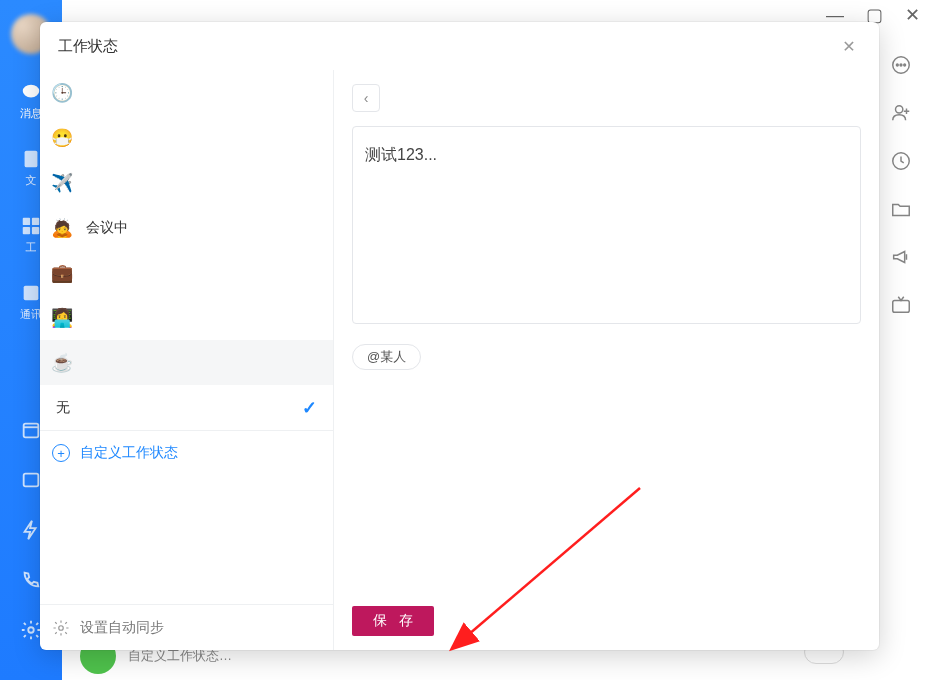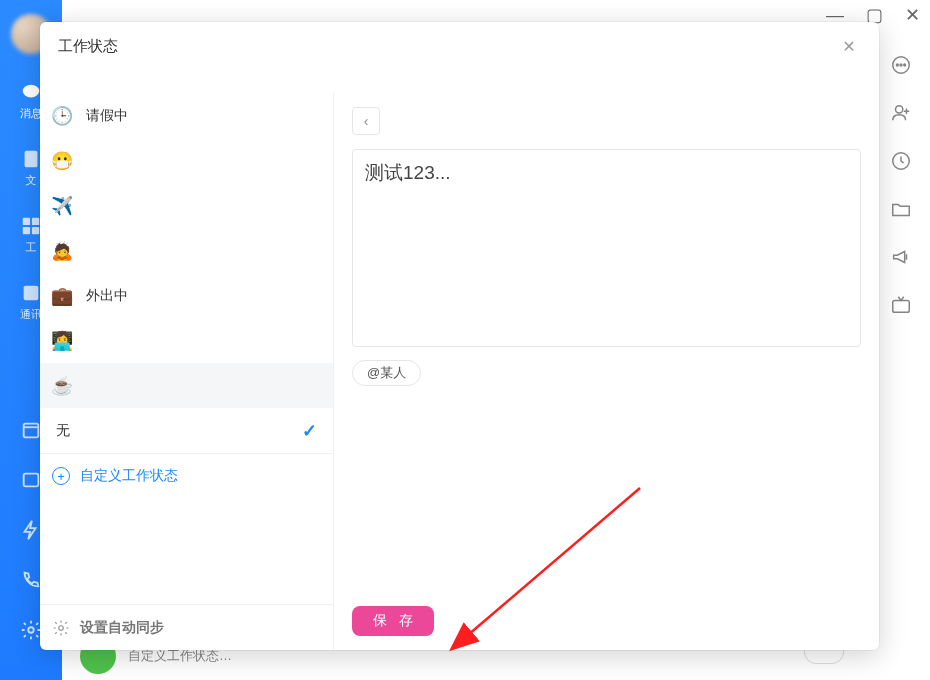--- a/index.html
+++ b/index.html
@@ -21,44 +21,44 @@
 
   .bg-right-icons { position: absolute; right: 18px; top: 54px; display: flex; flex-direction: column; gap: 26px; color: #888; }
   .bg-right-icons .ico { width: 22px; height: 22px; display: flex; align-items: center; justify-content: center; }
   .bg-right-icons svg { width: 22px; height: 22px; stroke: #858585; }
 
   .bg-row-under { position:absolute; left:80px; top:638px; display:flex; align-items:center; color:#888; font-size:13px; gap:12px;}
   .bg-row-under .circ { width:36px; height:36px; border-radius:50%; background:#4fc24c; }
   .bg-pill { position:absolute; right:86px; top:640px; width:40px; height:24px; border:1px solid #ddd; border-radius:12px; }
 
   
-  .modal { position: absolute; left: 40px; top: 22px; width: 839px; height: 628px; background: #fff; border-radius: 6px; box-shadow: 0 6px 28px rgba(0,0,0,0.18), 0 0 0 1px rgba(0,0,0,0.04); display: flex; flex-direction: column; gap: 23px; }
+  .modal { position: absolute; left: 40px; top: 22px; width: 839px; height: 628px; background: #fff; border-radius: 6px; box-shadow: 0 6px 28px rgba(0,0,0,0.18), 0 0 0 1px rgba(0,0,0,0.04); display: flex; flex-direction: column; }
   .modal-header { height: 48px; padding: 0 18px; display: flex; align-items: center; justify-content: space-between; border-bottom: 0px; }
   .modal-title { font-size: 15px; color: #333; }
   .modal-close { width: 24px; height: 24px; display: flex; align-items: center; justify-content: center; color: #999; cursor: pointer; font-size: 16px; }
   .modal-body { flex: 1; display: flex; min-height: 0; }
 
   .status-panel { width: 294px; border-right: 1px solid #eef0f2; display: flex; flex-direction: column; }
   .status-list { flex: 1; overflow-y: auto; padding: 0; }
   .status-item { height: 45px; display: flex; align-items: center; padding: 0 12px; gap: 12px; cursor: pointer; }
   .status-item:hover, .status-item.hovered { background: #f5f6f7; }
   .status-item .emoji { width: 22px; height: 22px; display:flex; align-items:center; justify-content:center; font-size:18px; }
   .status-item .label { flex: 1; color: #333; }
   .status-item.none-row { justify-content: space-between; padding: 0 16px; border-top: 0; }
   .status-item.none-row .check { color: #1e88ff; font-size:18px; font-weight:bold; }
   .custom-row { height: 45px; display: flex; align-items: center; gap: 10px; padding: 0 12px; color: #1e88ff; cursor: pointer; border-top: 1px solid #eef0f2; }
   .custom-row .plus { width:18px; height:18px; border:1.5px solid #1e88ff; border-radius:50%; display:flex; align-items:center; justify-content:center; font-size:13px; line-height:1; }
-  .sync-row { height: 46px; border-top: 1px solid #eef0f2; display:flex; align-items:center; gap:10px; padding:8px 12px; color:#777; cursor:pointer;font-weight:bold; }
+  .sync-row { height: 46px; border-top: 1px solid #eef0f2; display:flex; align-items:center; gap:10px; padding:8px 12px; color:#777; cursor:pointer; }
   .sync-row .gear { width:18px; height:18px; }
 
   .right-panel { flex:1; padding: 14px 18px; display:flex; flex-direction:column; position:relative; }
   .back-btn { width:28px; height:28px; border:1px solid #e4e6ea; border-radius:4px; display:flex; align-items:center; justify-content:center; color:#888; cursor:pointer; font-size:14px; }
-  .status-textarea { margin-top:14px; height:198px; border:1px solid #e4e6ea; border-radius:4px; padding:10px 12px; color:#444; font-size:19px; resize:none; outline:none; font-family:inherit; }
-  .mention-chip { margin-top:13px; align-self:flex-start; height:26px; border:1px solid #e4e6ea; border-radius:14px; padding:0 14px; display:flex; align-items:center; color:#555; font-size:13px; cursor:pointer; }
-  .save-btn { position:absolute; left:18px; bottom:14px; width:82px; height:30px; background:#ec4899; color:#fff; border:none; border-radius:8px; font-size:14px; letter-spacing:4px; text-indent:4px; cursor:pointer; }
+  .status-textarea { margin-top:14px; height:198px; border:1px solid #e4e6ea; border-radius:4px; padding:18px 12px; color:#444; font-size:16px; resize:none; outline:none; font-family:inherit; }
+  .mention-chip { margin-top:20px; align-self:flex-start; height:26px; border:1px solid #e4e6ea; border-radius:14px; padding:0 14px; display:flex; align-items:center; color:#555; font-size:13px; cursor:pointer; }
+  .save-btn { position:absolute; left:18px; bottom:14px; width:82px; height:30px; background:#be185d; color:#fff; border:none; border-radius:2px; font-size:14px; letter-spacing:4px; text-indent:4px; cursor:pointer; }
 
   
   .arrow-overlay { position:absolute; left:0; top:0; width:930px; height:680px; pointer-events:none; }
 </style>
 </head>
 <body>
 
 <div class="bg-app">
   <div class="bg-sidebar">
     <div class="bg-avatar"></div>
@@ -194,34 +194,33 @@
 <div class="modal">
   <div class="modal-header">
     <span class="modal-title">工作状态</span>
     <span class="modal-close">✕</span>
   </div>
   <div class="modal-body">
     <div class="status-panel">
       <div class="status-list" id="status-list">
           <div class="status-item">
             <span class="emoji">🕒</span>
-            <span class="label">请假中</span>
           </div>
           <div class="status-item">
             <span class="emoji">😷</span>
           </div>
           <div class="status-item">
             <span class="emoji">✈️</span>
           </div>
           <div class="status-item">
             <span class="emoji">🙇</span>
+            <span class="label">会议中</span>
           </div>
           <div class="status-item">
             <span class="emoji">💼</span>
-            <span class="label">外出中</span>
           </div>
           <div class="status-item">
             <span class="emoji">👩‍💻</span>
           </div>
           <div class="status-item hovered">
             <span class="emoji">☕</span>
           </div>
           <div class="status-item none-row">
             <span class="label">无</span>
             <span class="check">✓</span>

